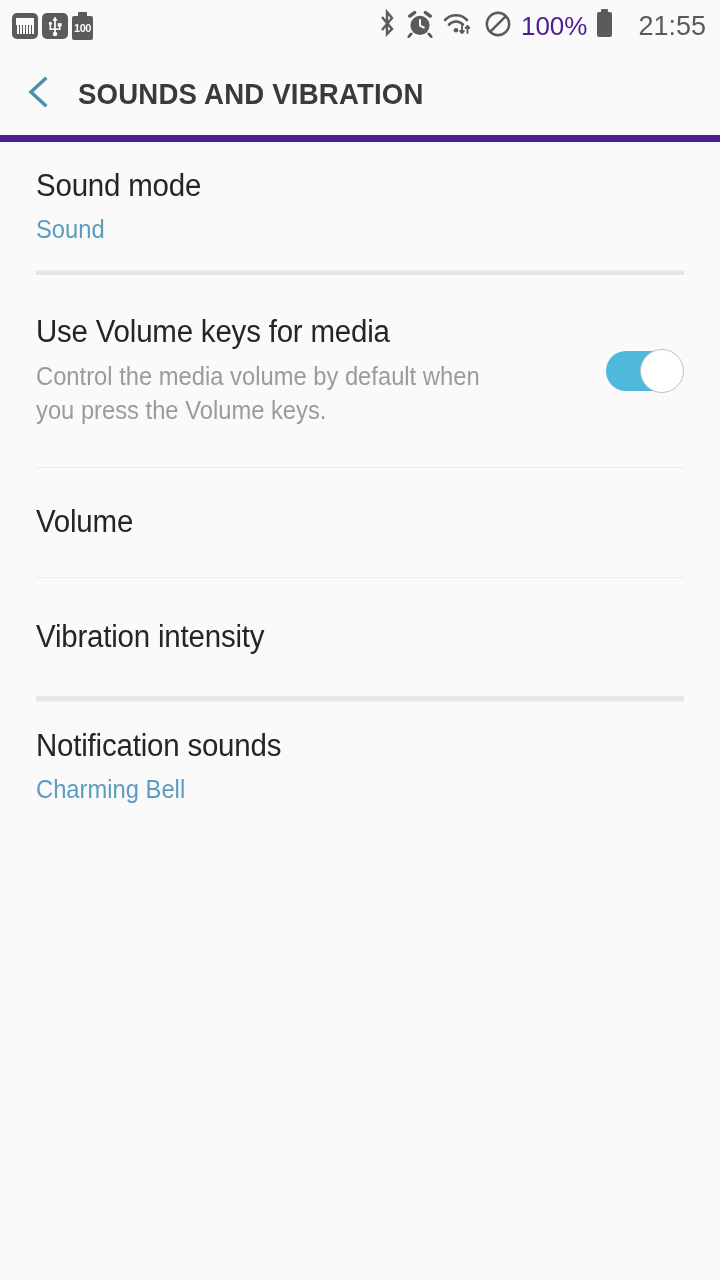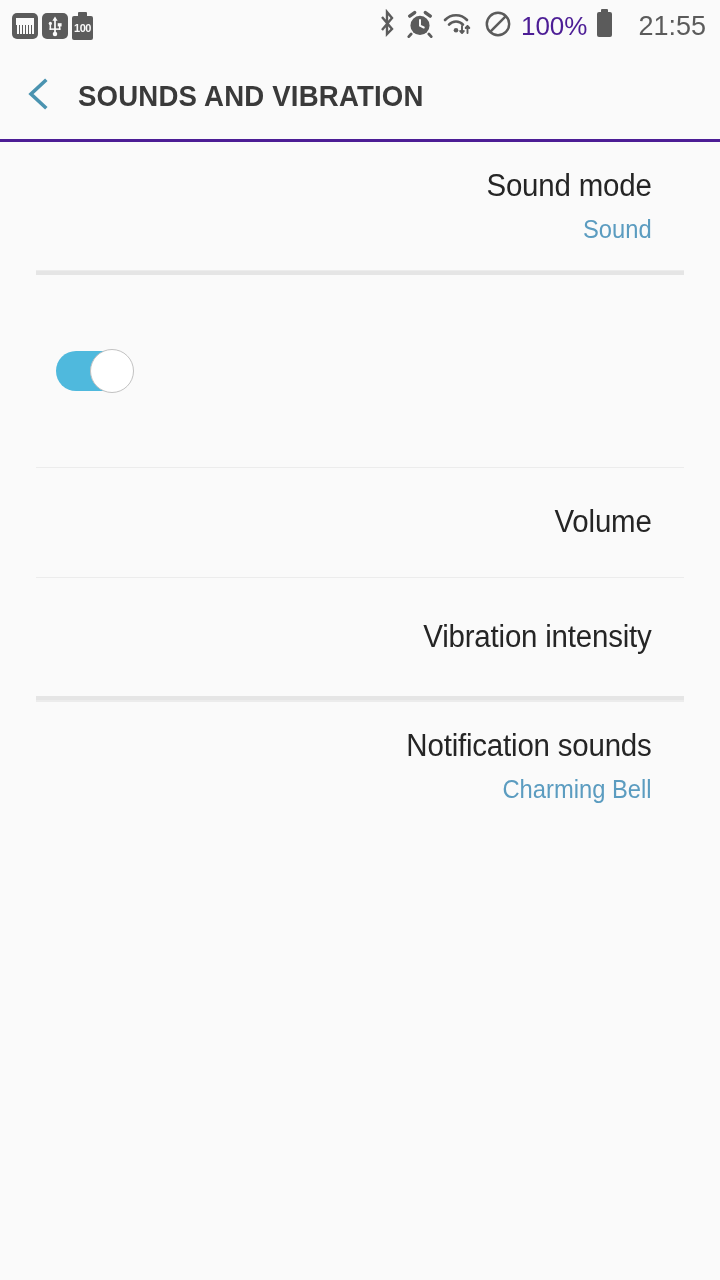--- a/index.html
+++ b/index.html
@@ -97,21 +97,21 @@
     background: #5b5b5b;
     border-radius: 1px 1px 0 0;
   }
 
   
   .app-header {
     height: 90px;
     background: #fafafa;
     display: flex;
     align-items: center;
-    border-bottom: 3px solid #4c1d95;
+    border-bottom: 7px solid #4c1d95;
     box-sizing: border-box;
   }
   .back-btn {
     width: 78px;
     height: 90px;
     display: flex;
     align-items: center;
     justify-content: center;
     cursor: pointer;
   }
@@ -135,21 +135,20 @@
     align-items: center;
     justify-content: space-between;
     padding: 0 36px;
     box-sizing: border-box;
     position: relative;
     cursor: pointer;
   }
   .row-text {
     flex: 1 1 auto;
     min-width: 0;
-    text-align: right;
   }
   .row-title {
     font-size: 31px;
     color: #252525;
     line-height: 1.18;
     letter-spacing: -0.2px;
     font-family: "Liberation Sans Narrow", "Liberation Sans", sans-serif;
     transform: scaleX(0.95);
     transform-origin: left center;
     white-space: nowrap;
@@ -296,20 +295,24 @@
     <div class="row-text">
       <div class="row-title">Sound mode</div>
       <div class="row-value">Sound</div>
     </div>
   </div>
   <div class="divider-thin"></div>
 
   <div class="divider-thick"></div>
 
   <div class="row" style="height:192px">
+    <div class="row-text">
+      <div class="row-title">Use Volume keys for media</div>
+      <div class="row-desc">Control the media volume by default when you press the Volume keys.</div>
+    </div>
     <div class="toggle">
       <span class="track"></span>
       <span class="knob"></span>
     </div>
   </div>
   <div class="divider-thin"></div>
 
   <div class="row" style="height:109px">
     <div class="row-text">
       <div class="row-title">Volume</div>

